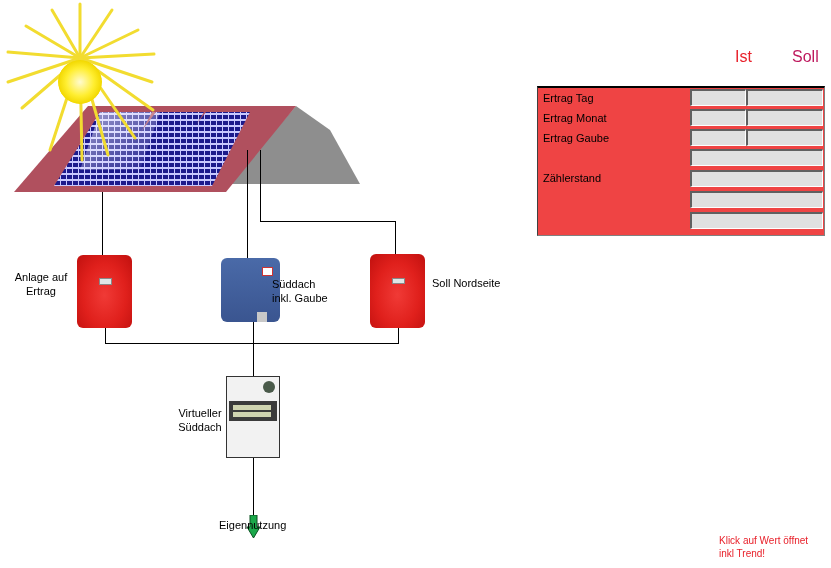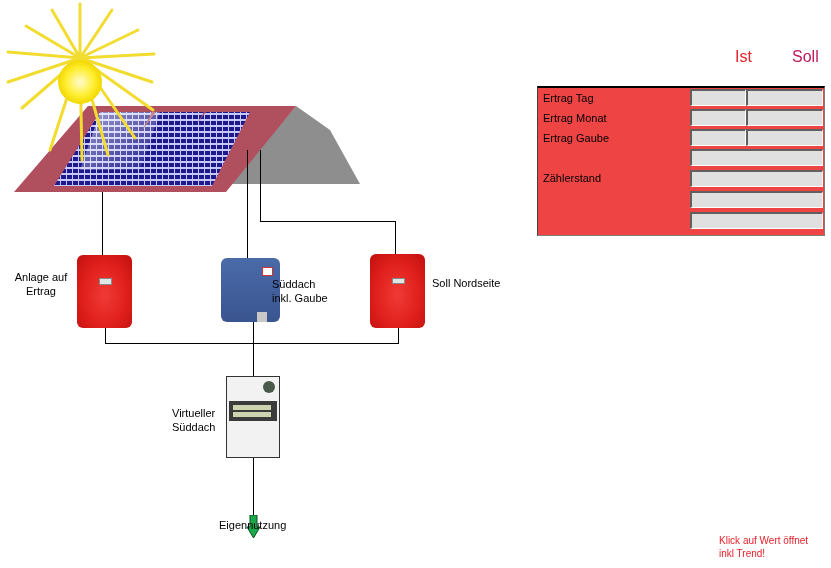--- a/index.html
+++ b/index.html
@@ -113,21 +113,21 @@
   <div>Soll Nordseite</div>
 </div>
 
 <div class="meter">
   <div class="knob"></div>
   <div class="lcd">
       <i style="top:4px"></i>
       <i style="top:11px"></i>
     </div>
 </div>
-<div class="abs lbl" style="left:172px;top:406px;width:56px">
+<div class="abs lbl" style="left:172px;top:406px;text-align:center;width:56px">
   <div>Virtueller</div>
     <div>Süddach</div>
 </div>
 
 <svg class="abs" style="left:246px;top:515px" width="15" height="24">
   <polygon points="4,0 11,0 11,12 14,12 7.5,23 1,12 4,12" fill="#1aa84a" stroke="#0a5020" stroke-width="1"></polygon>
 </svg>
 <div class="abs lbl" style="left:219px;top:518px">Eigennutzung</div>
 
 <div class="hdr" style="left:707px;color:#e8202a">Ist</div>

